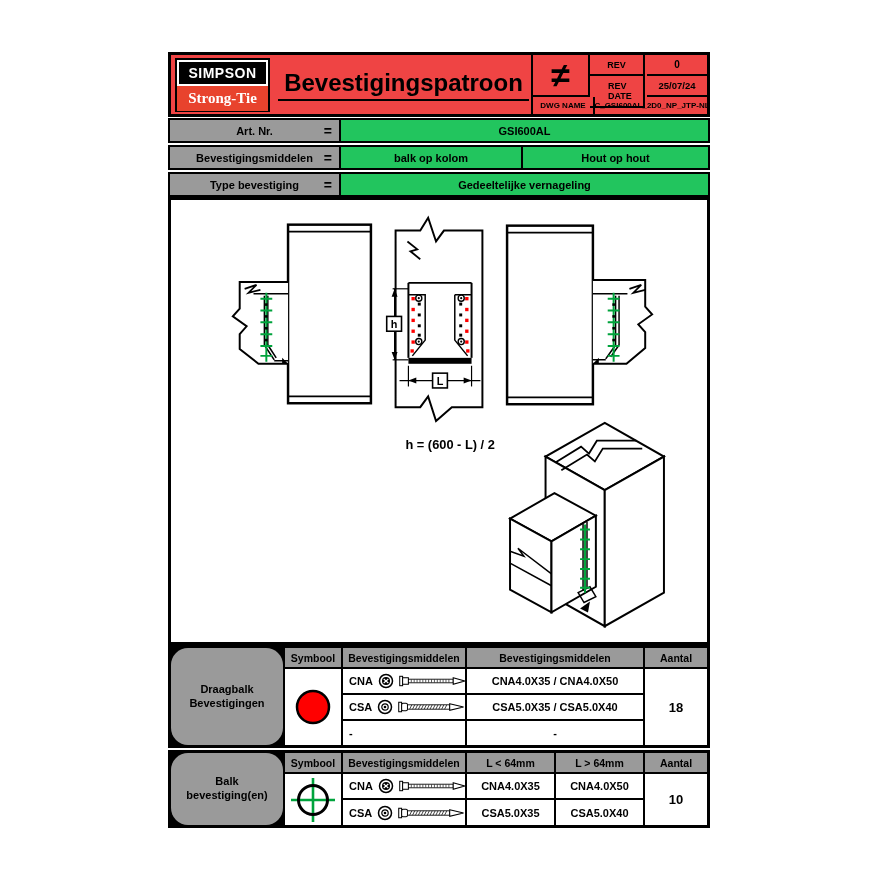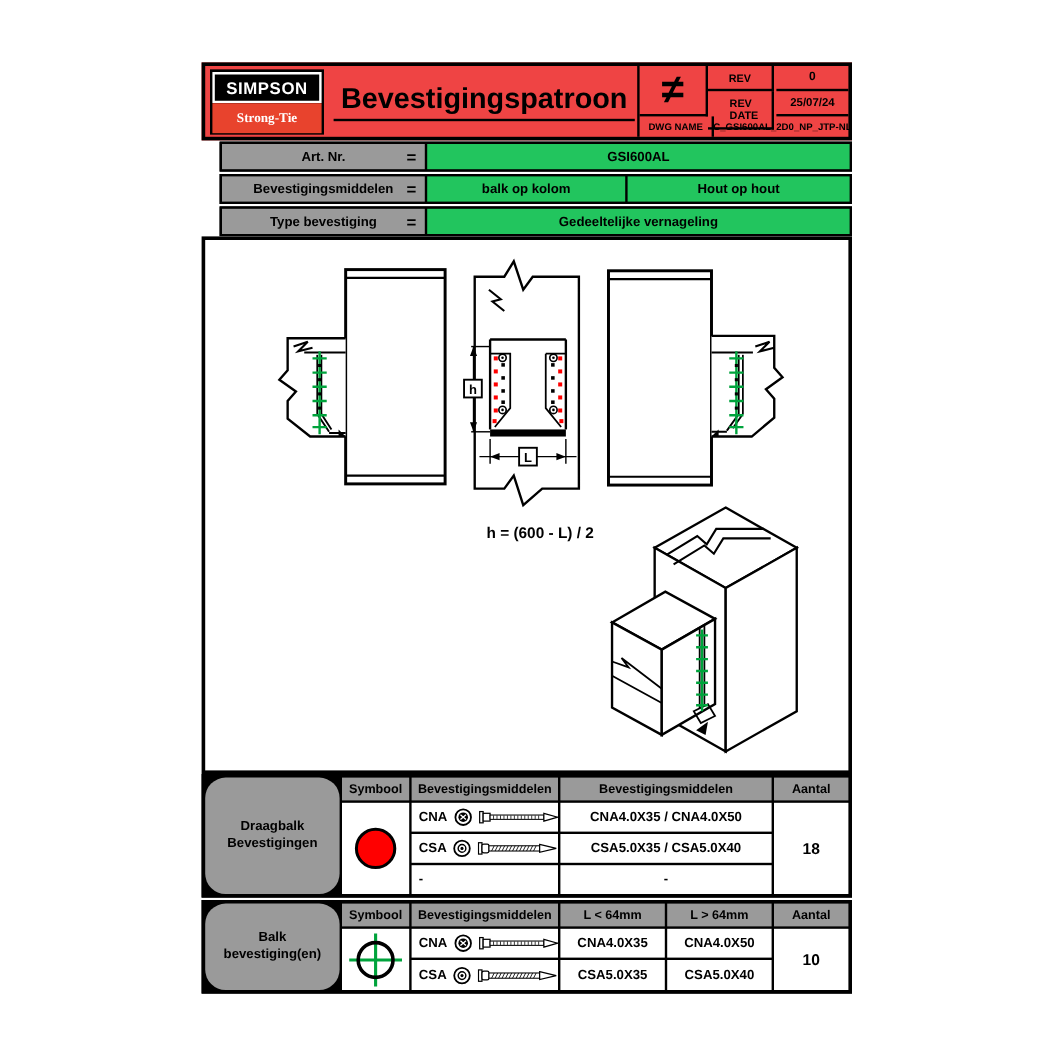--- a/index.html
+++ b/index.html
@@ -7,38 +7,38 @@
   .page { position: relative; width: 880px; height: 880px; background: #fff; overflow: hidden; }
   .sheet { position: absolute; left: 168px; top: 52px; width: 542px; height: 776px; }
 
   
   .hdr { position: absolute; left: 0; top: 0; width: 542px; height: 65px; border: 3px solid #000; background: #ef4444; }
   .logo { position: absolute; left: 4px; top: 3px; width: 95px; height: 54px; border: 2px solid #000; background: #000; }
   .logo-top { height: 26px; background: #000; color: #fff; box-shadow: inset 0 0 0 2px #fff;
               display: flex; align-items: center; justify-content: center;
               font-size: 14px; font-weight: bold; letter-spacing: .5px; }
   .logo-bot { height: 25px; color: #fff; display: flex; align-items: center; justify-content: center;
-              font-family: "Liberation Serif", serif; font-weight: bold; font-size: 11px; }
+              font-family: "Liberation Serif", serif; font-weight: bold; font-size: 15px; }
   .title-wrap { position: absolute; left: 102px; top: 0; width: 261px; height: 100%;
                 display: flex; align-items: center; justify-content: center; }
   .title { font-size: 24px; font-weight: bold; border-bottom: 2.5px solid #000; padding: 0 6px 2px 6px; white-space: nowrap; }
   .revblock { position: absolute; top: 0; right: 0; width: 176px; height: 59px; border-left: 2.5px solid #000; }
   .neq { position: absolute; left: 0; top: 0; width: 57px; height: 42px; border-right: 2px solid #000; border-bottom: 2px solid #000;
          display: flex; align-items: center; justify-content: center; font-size: 34px; font-weight: bold; }
   .rcell { position: absolute; display: flex; align-items: center; justify-content: center; font-weight: bold; }
   .r1l { left: 57px; top: 0; width: 55px; height: 21px; border-right: 2px solid #000; border-bottom: 2px solid #000; font-size: 9px; }
   .r1v { left: 114px; top: 0; right: 0; height: 21px; border-bottom: 2px solid #000; font-size: 10px; }
   .r2l { left: 57px; top: 21px; width: 55px; height: 32px; border-right: 2px solid #000; border-bottom: 2px solid #000; font-size: 9px; padding-left: 18px; }
   .r2v { left: 114px; top: 21px; right: 0; height: 21px; border-bottom: 2px solid #000; font-size: 9.5px; }
   .r3l { left: 0; top: 42px; width: 62px; height: 17px; border-right: 2px solid #000; font-size: 8px; }
   .r3v { left: 64px; top: 42px; right: 0; height: 17px; font-size: 8px; white-space: nowrap; }
 
   
   .inforows { position: absolute; left: 0; top: 66px; width: 542px; }
-  .irow { display: flex; gap: 2px; background: #000; border: 2px solid #000; height: 25px; margin-bottom: 2px; margin-left: 15px; }
+  .irow { display: flex; gap: 2px; background: #000; border: 2px solid #000; height: 25px; margin-bottom: 2px; }
   .ilbl { width: 169px; background: #9a9a9a; position: relative; display: flex; align-items: center; justify-content: center;
           font-weight: bold; font-size: 11px; }
   .ieq { position: absolute; right: 7px; top: 50%; transform: translateY(-52%); font-size: 14px; font-weight: bold; }
   .ival { flex: 1; background: #22c55e; display: flex; align-items: center; justify-content: center; font-weight: bold; font-size: 11px; }
   .ival.fixed { flex: 0 0 185px; }
 
   
   .draw { position: absolute; left: 0; top: 145px; width: 542px; height: 448px; border: 3px solid #000; background: #fff; }
   .draw svg { display: block; }
 

